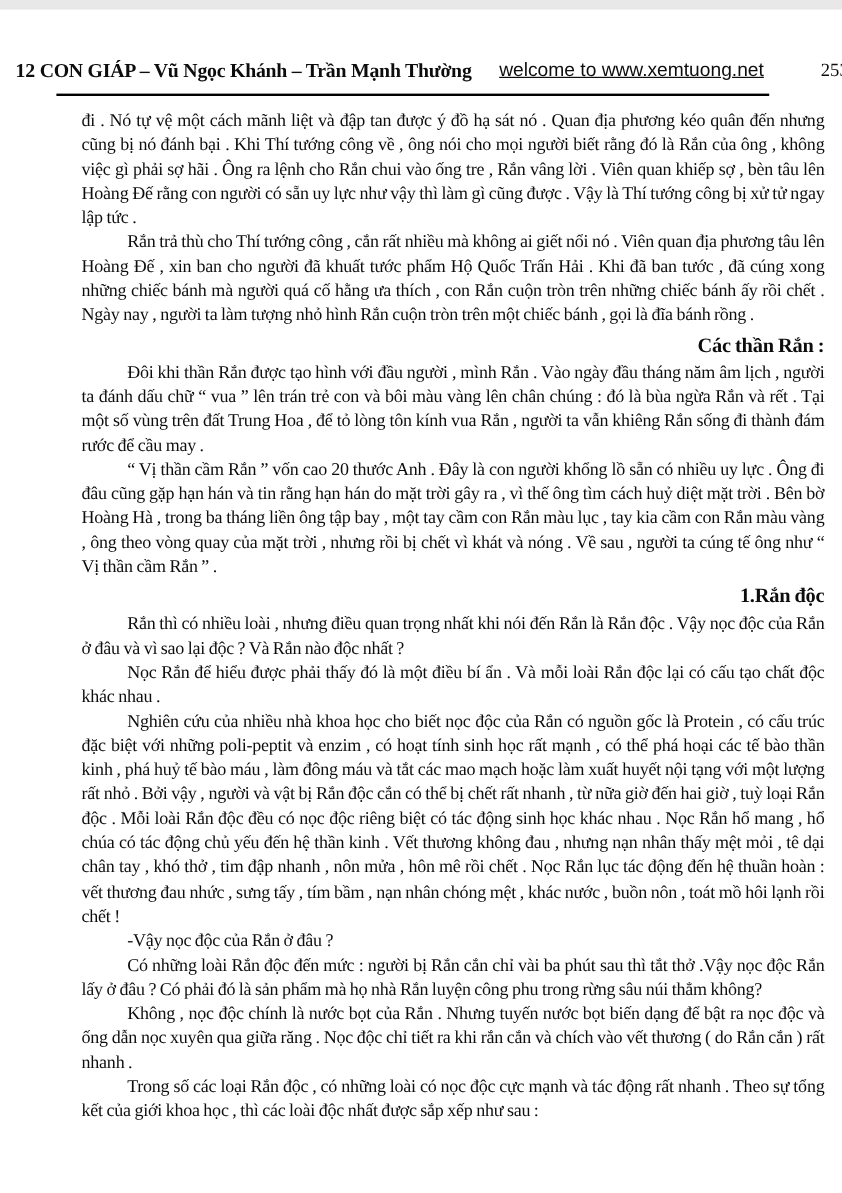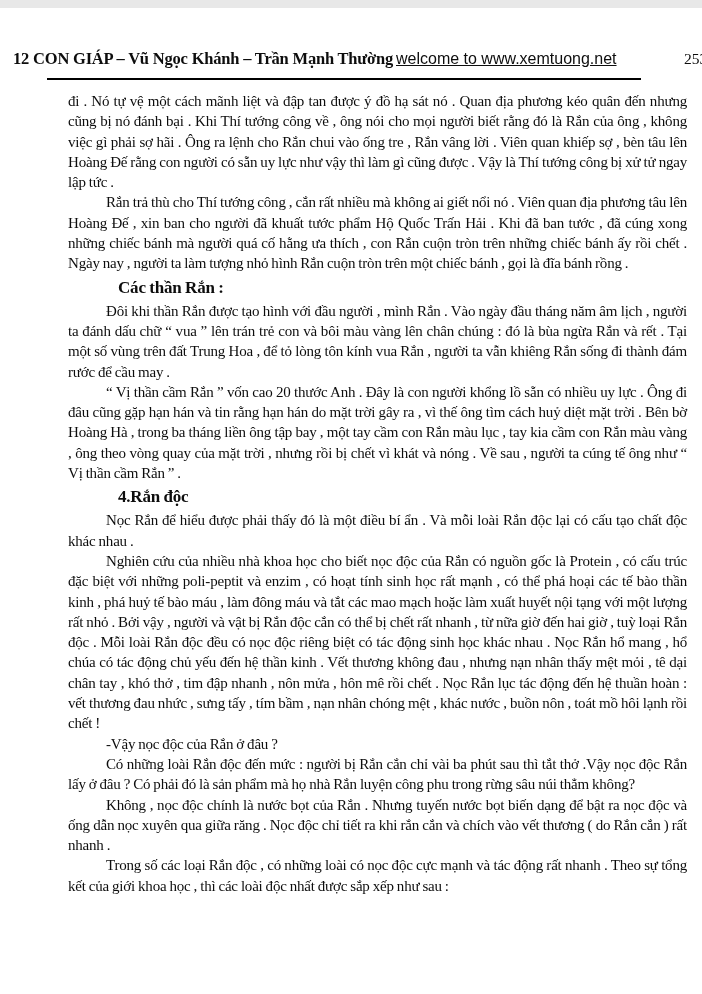--- a/index.html
+++ b/index.html
@@ -24,21 +24,21 @@
     left: 13px;
     font-family: "Liberation Serif", serif;
     font-weight: bold;
     font-size: 16.5px;
     letter-spacing: -0.2px;
     white-space: nowrap;
   }
   .site-link {
     position: absolute;
     top: 42px;
-    left: 396px;
+    left: 416px;
     font-family: "Liberation Sans", sans-serif;
     font-size: 16px;
     text-decoration: underline;
     color: #0d0d0d;
     white-space: nowrap;
     cursor: pointer;
   }
   .page-number {
     position: absolute;
     top: 42px;
@@ -73,21 +73,21 @@
   }
   .content p.no-indent {
     text-indent: 0;
   }
   .content h2 {
     margin: 1px 0 1px 50px;
     font-size: 17px;
     font-weight: bold;
     line-height: 25px;
     letter-spacing: -0.2px;
-    text-align: left;
+    text-align: right;
   }
 </style>
 </head>
 <body>
 
 <div class="page">
 
   <div class="header-title">12 CON GIÁP – Vũ Ngọc Khánh – Trần Mạnh Thường</div>
 
   <div class="site-link">welcome to www.xemtuong.net</div>
@@ -101,22 +101,23 @@
     <p class="no-indent">đi . Nó tự vệ một cách mãnh liệt và đập tan được ý đồ hạ sát nó . Quan địa phương kéo quân đến nhưng cũng bị nó đánh bại . Khi Thí tướng công về , ông nói cho mọi người biết rằng đó là Rắn của ông , không việc gì phải sợ hãi . Ông ra lệnh cho Rắn chui vào ống tre , Rắn vâng lời . Viên quan khiếp sợ , bèn tâu lên Hoàng Đế rằng con người có sẵn uy lực như vậy thì làm gì cũng được . Vậy là Thí tướng công bị xử tử ngay lập tức .</p>
 
     <p>Rắn trả thù cho Thí tướng công , cắn rất nhiều mà không ai giết nổi nó . Viên quan địa phương tâu lên Hoàng Đế , xin ban cho người đã khuất tước phẩm Hộ Quốc Trấn Hải . Khi đã ban tước , đã cúng xong những chiếc bánh mà người quá cố hằng ưa thích , con Rắn cuộn tròn trên những chiếc bánh ấy rồi chết . Ngày nay , người ta làm tượng nhỏ hình Rắn cuộn tròn trên một chiếc bánh , gọi là đĩa bánh rồng .</p>
 
     <h2>Các thần Rắn :</h2>
 
     <p>Đôi khi thần Rắn được tạo hình với đầu người , mình Rắn . Vào ngày đầu tháng năm âm lịch , người ta đánh dấu chữ “ vua ” lên trán trẻ con và bôi màu vàng lên chân chúng : đó là bùa ngừa Rắn và rết . Tại một số vùng trên đất Trung Hoa , để tỏ lòng tôn kính vua Rắn , người ta vẫn khiêng Rắn sống đi thành đám rước để cầu may .</p>
 
     <p>“ Vị thần cầm Rắn ” vốn cao 20 thước Anh . Đây là con người khổng lồ sẵn có nhiều uy lực . Ông đi đâu cũng gặp hạn hán và tin rằng hạn hán do mặt trời gây ra , vì thế ông tìm cách huỷ diệt mặt trời . Bên bờ Hoàng Hà , trong ba tháng liền ông tập bay , một tay cầm con Rắn màu lục , tay kia cầm con Rắn màu vàng , ông theo vòng quay của mặt trời , nhưng rồi bị chết vì khát và nóng . Về sau , người ta cúng tế ông như “ Vị thần cầm Rắn ” .</p>
 
-    <h2>4.Rắn độc</h2>
+    <h2>1.Rắn độc</h2>
 
+    <p>Rắn thì có nhiều loài , nhưng điều quan trọng nhất khi nói đến Rắn là Rắn độc . Vậy nọc độc của Rắn ở đâu và vì sao lại độc ? Và Rắn nào độc nhất ?</p>
 
     <p>Nọc Rắn để hiểu được phải thấy đó là một điều bí ẩn . Và mỗi loài Rắn độc lại có cấu tạo chất độc khác nhau .</p>
 
     <p>Nghiên cứu của nhiều nhà khoa học cho biết nọc độc của Rắn có nguồn gốc là Protein , có cấu trúc đặc biệt với những poli-peptit và enzim , có hoạt tính sinh học rất mạnh , có thể phá hoại các tế bào thần kinh , phá huỷ tế bào máu , làm đông máu và tắt các mao mạch hoặc làm xuất huyết nội tạng với một lượng rất nhỏ . Bởi vậy , người và vật bị Rắn độc cắn có thể bị chết rất nhanh , từ nữa giờ đến hai giờ , tuỳ loại Rắn độc . Mỗi loài Rắn độc đều có nọc độc riêng biệt có tác động sinh học khác nhau . Nọc Rắn hổ mang , hổ chúa có tác động chủ yếu đến hệ thần kinh . Vết thương không đau , nhưng nạn nhân thấy mệt mỏi , tê dại chân tay , khó thở , tim đập nhanh , nôn mửa , hôn mê rồi chết . Nọc Rắn lục tác động đến hệ thuần hoàn : vết thương đau nhức , sưng tấy , tím bầm , nạn nhân chóng mệt , khác nước , buồn nôn , toát mồ hôi lạnh rồi chết !</p>
 
     <p>-Vậy nọc độc của Rắn ở đâu ?</p>
 
     <p>Có những loài Rắn độc đến mức : người bị Rắn cắn chỉ vài ba phút sau thì tắt thở .Vậy nọc độc Rắn lấy ở đâu ? Có phải đó là sản phẩm mà họ nhà Rắn luyện công phu trong rừng sâu núi thẳm không?</p>
 
     <p>Không , nọc độc chính là nước bọt của Rắn . Nhưng tuyến nước bọt biến dạng để bật ra nọc độc và ống dẫn nọc xuyên qua giữa răng . Nọc độc chỉ tiết ra khi rắn cắn và chích vào vết thương ( do Rắn cắn ) rất nhanh .</p>

